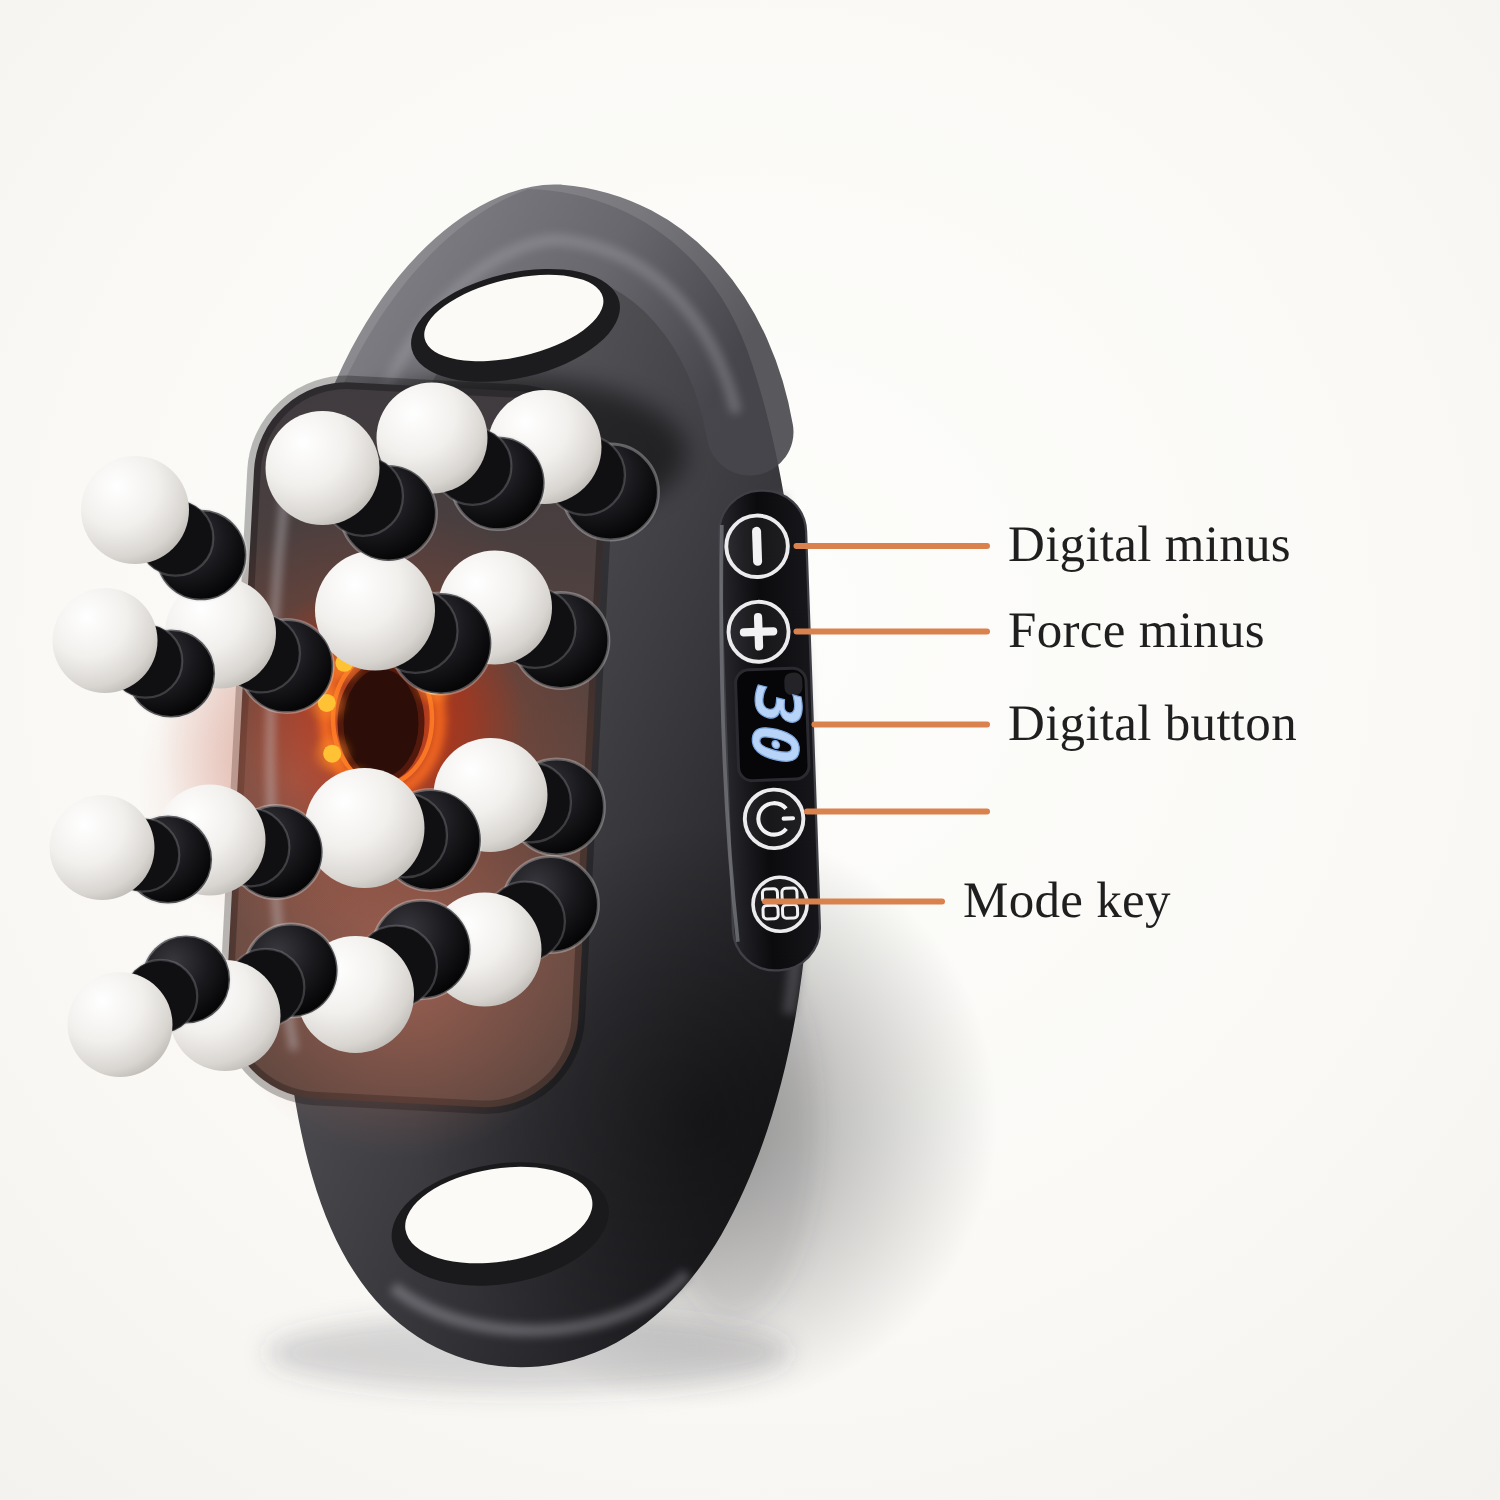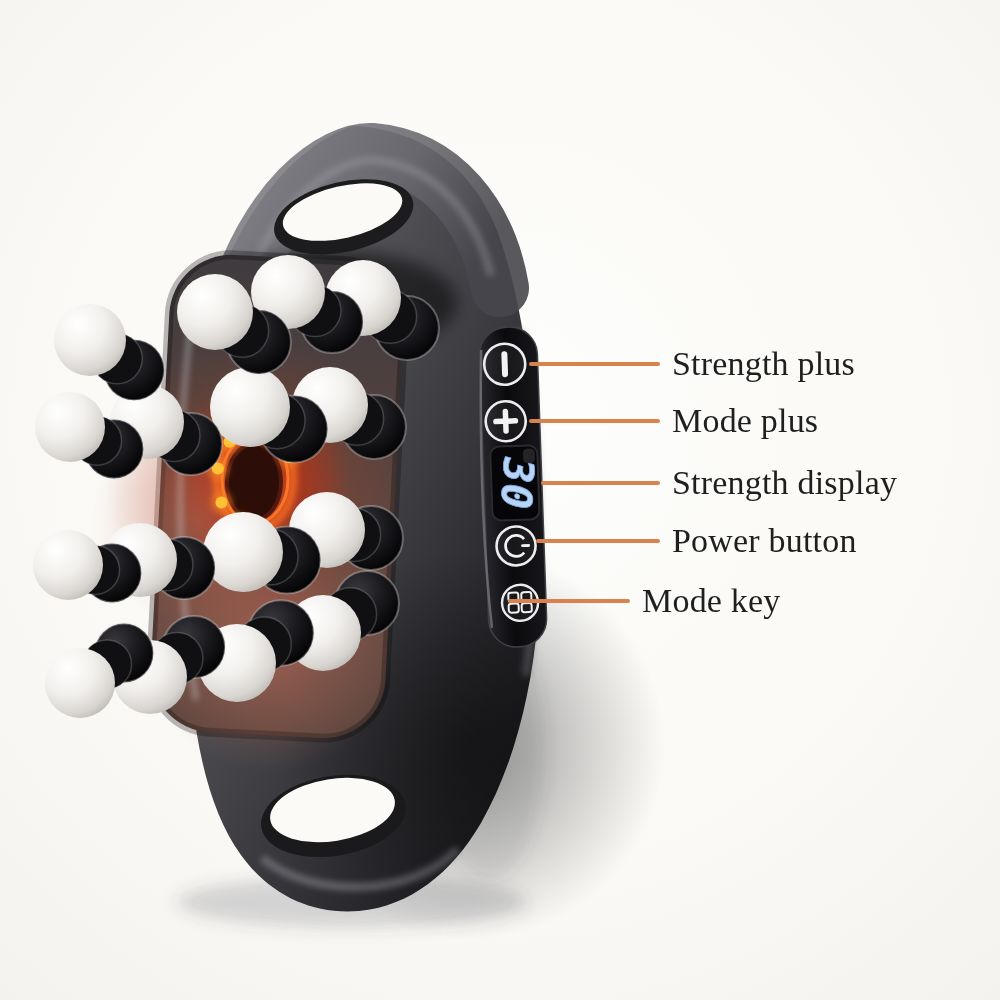--- a/index.html
+++ b/index.html
@@ -270,31 +270,30 @@
           <rect x="1.5" y="-10.5" width="10" height="9" rx="2.5"></rect>
           <rect x="-11.5" y="0.5" width="10" height="9" rx="2.5"></rect>
           <rect x="1.5" y="0.5" width="10" height="9" rx="2.5"></rect>
         </g>
       </g>
     </g>
   </svg>
 
   <div class="ann" style="top:340px;left:529px">
     <div class="lead" style="width:131px"></div>
-    <div class="lbl">Strength plus</div>
+    <div class="lbl">Digital minus</div>
   </div>
   <div class="ann" style="top:397px;left:529px">
     <div class="lead" style="width:131px"></div>
-    <div class="lbl">Mode plus</div>
+    <div class="lbl">Force minus</div>
   </div>
   <div class="ann" style="top:459px;left:541px">
     <div class="lead" style="width:119px"></div>
-    <div class="lbl">Strength display</div>
+    <div class="lbl">Digital button</div>
   </div>
   <div class="ann" style="top:517px;left:536px">
     <div class="lead" style="width:124px"></div>
-    <div class="lbl">Power button</div>
   </div>
   <div class="ann" style="top:577px;left:508px">
     <div class="lead" style="width:122px"></div>
     <div class="lbl">Mode key</div>
   </div>
 </div>
 
 </body></html>

